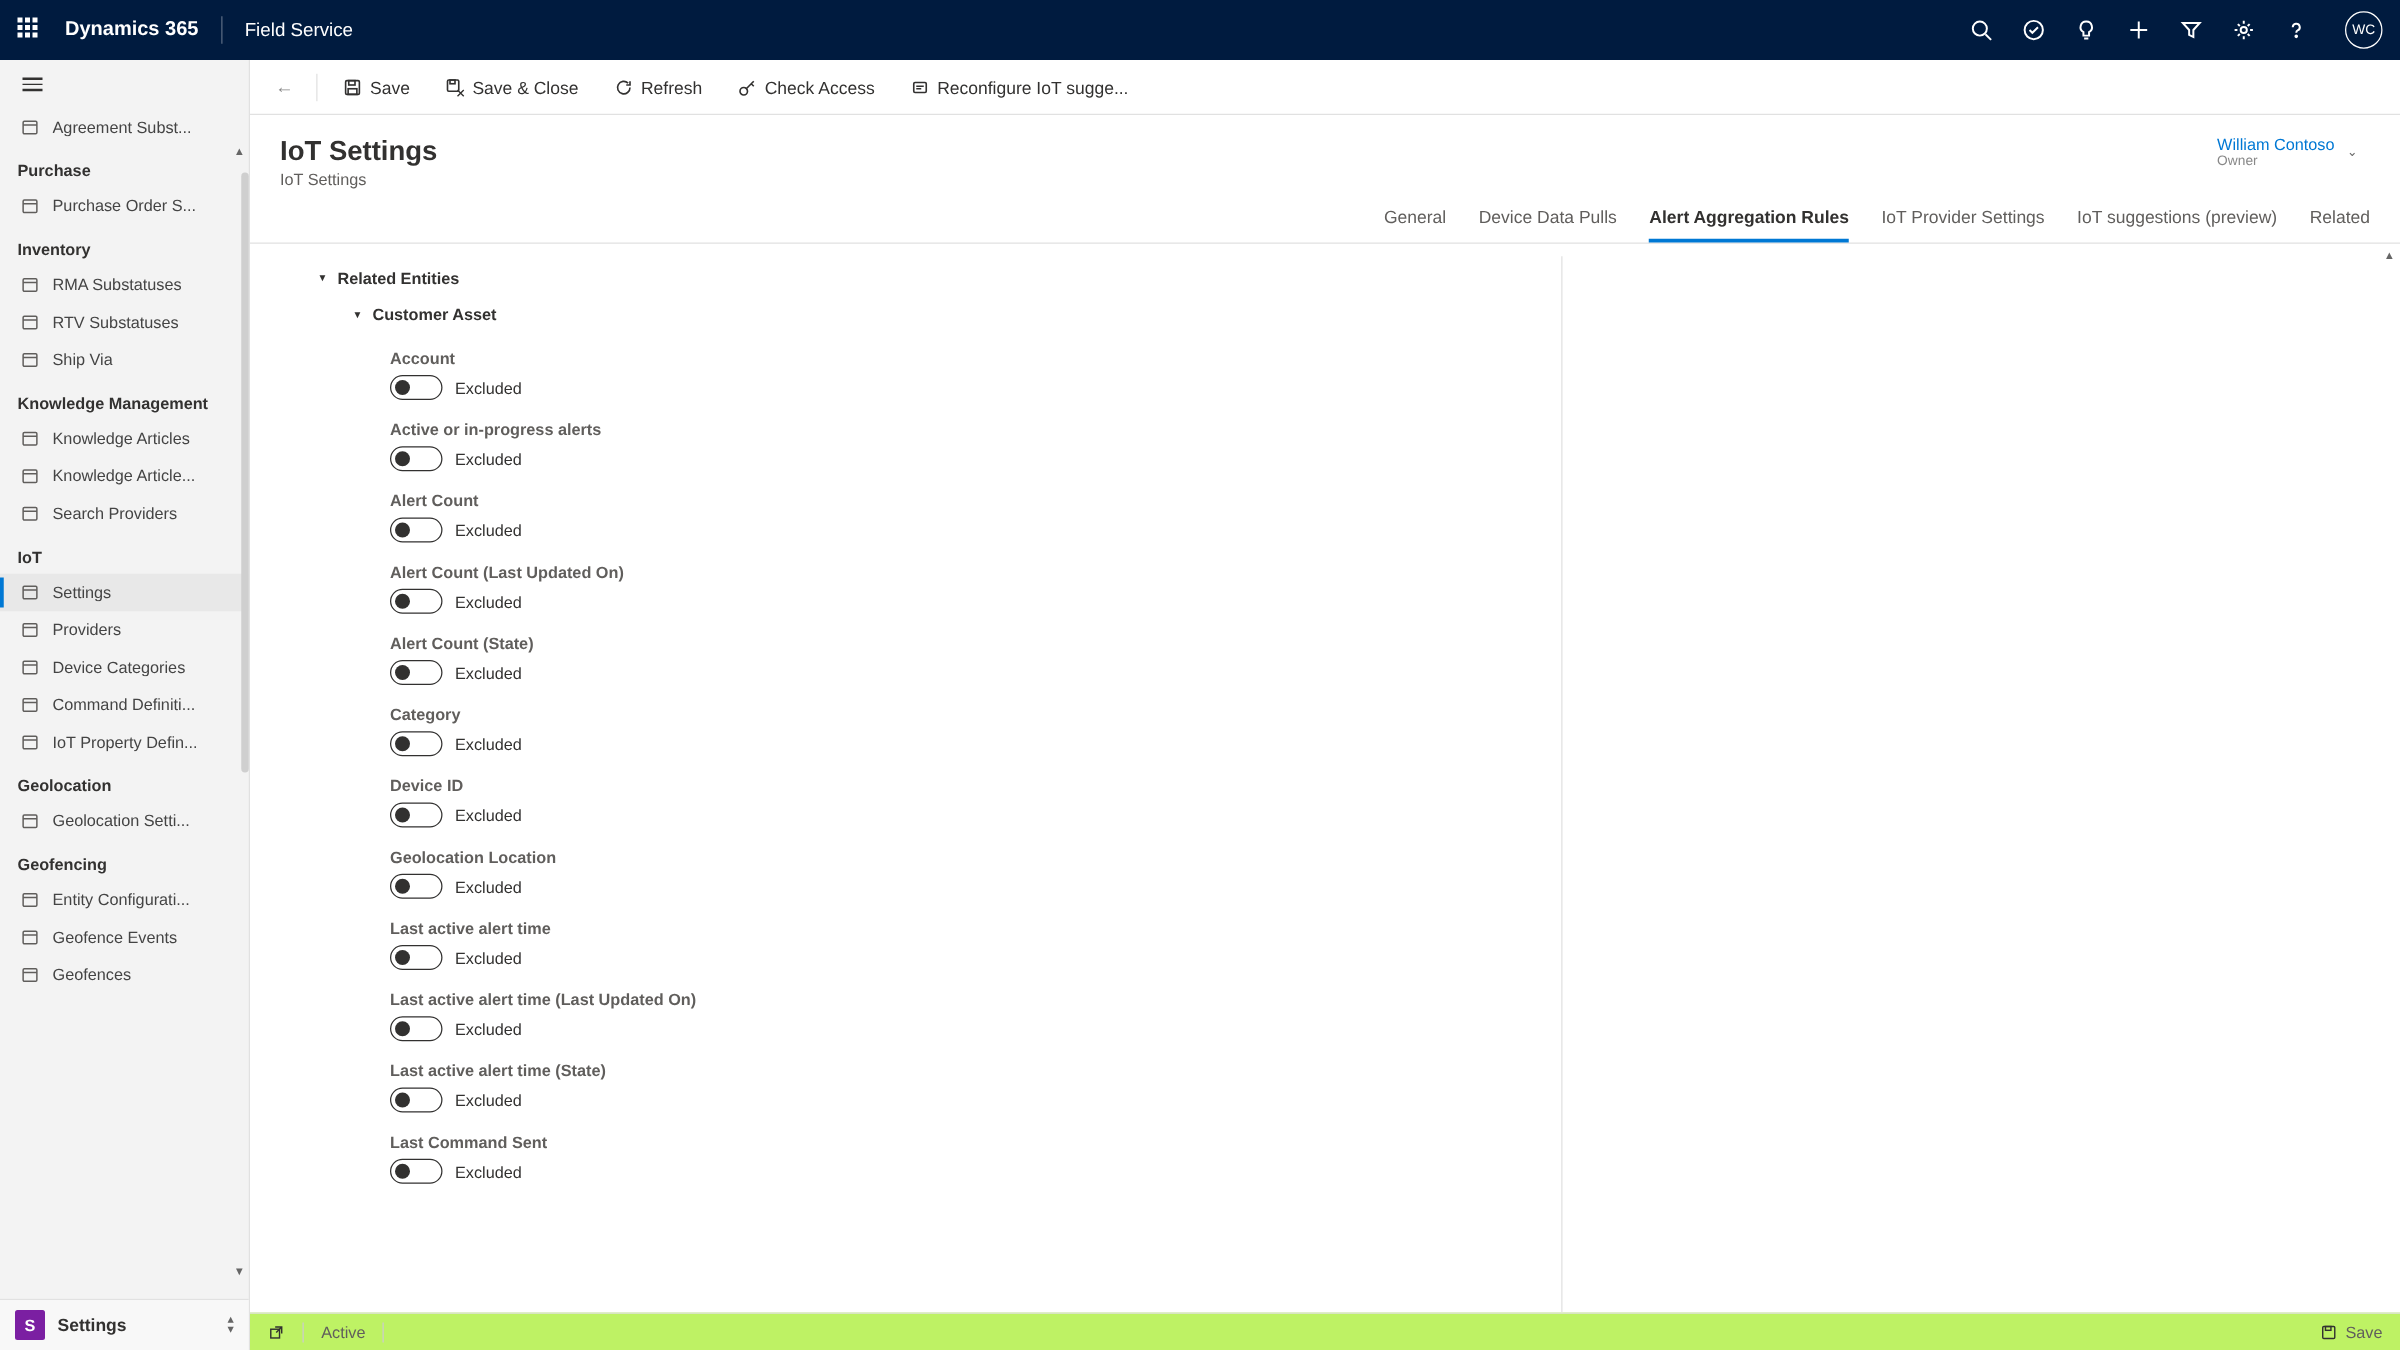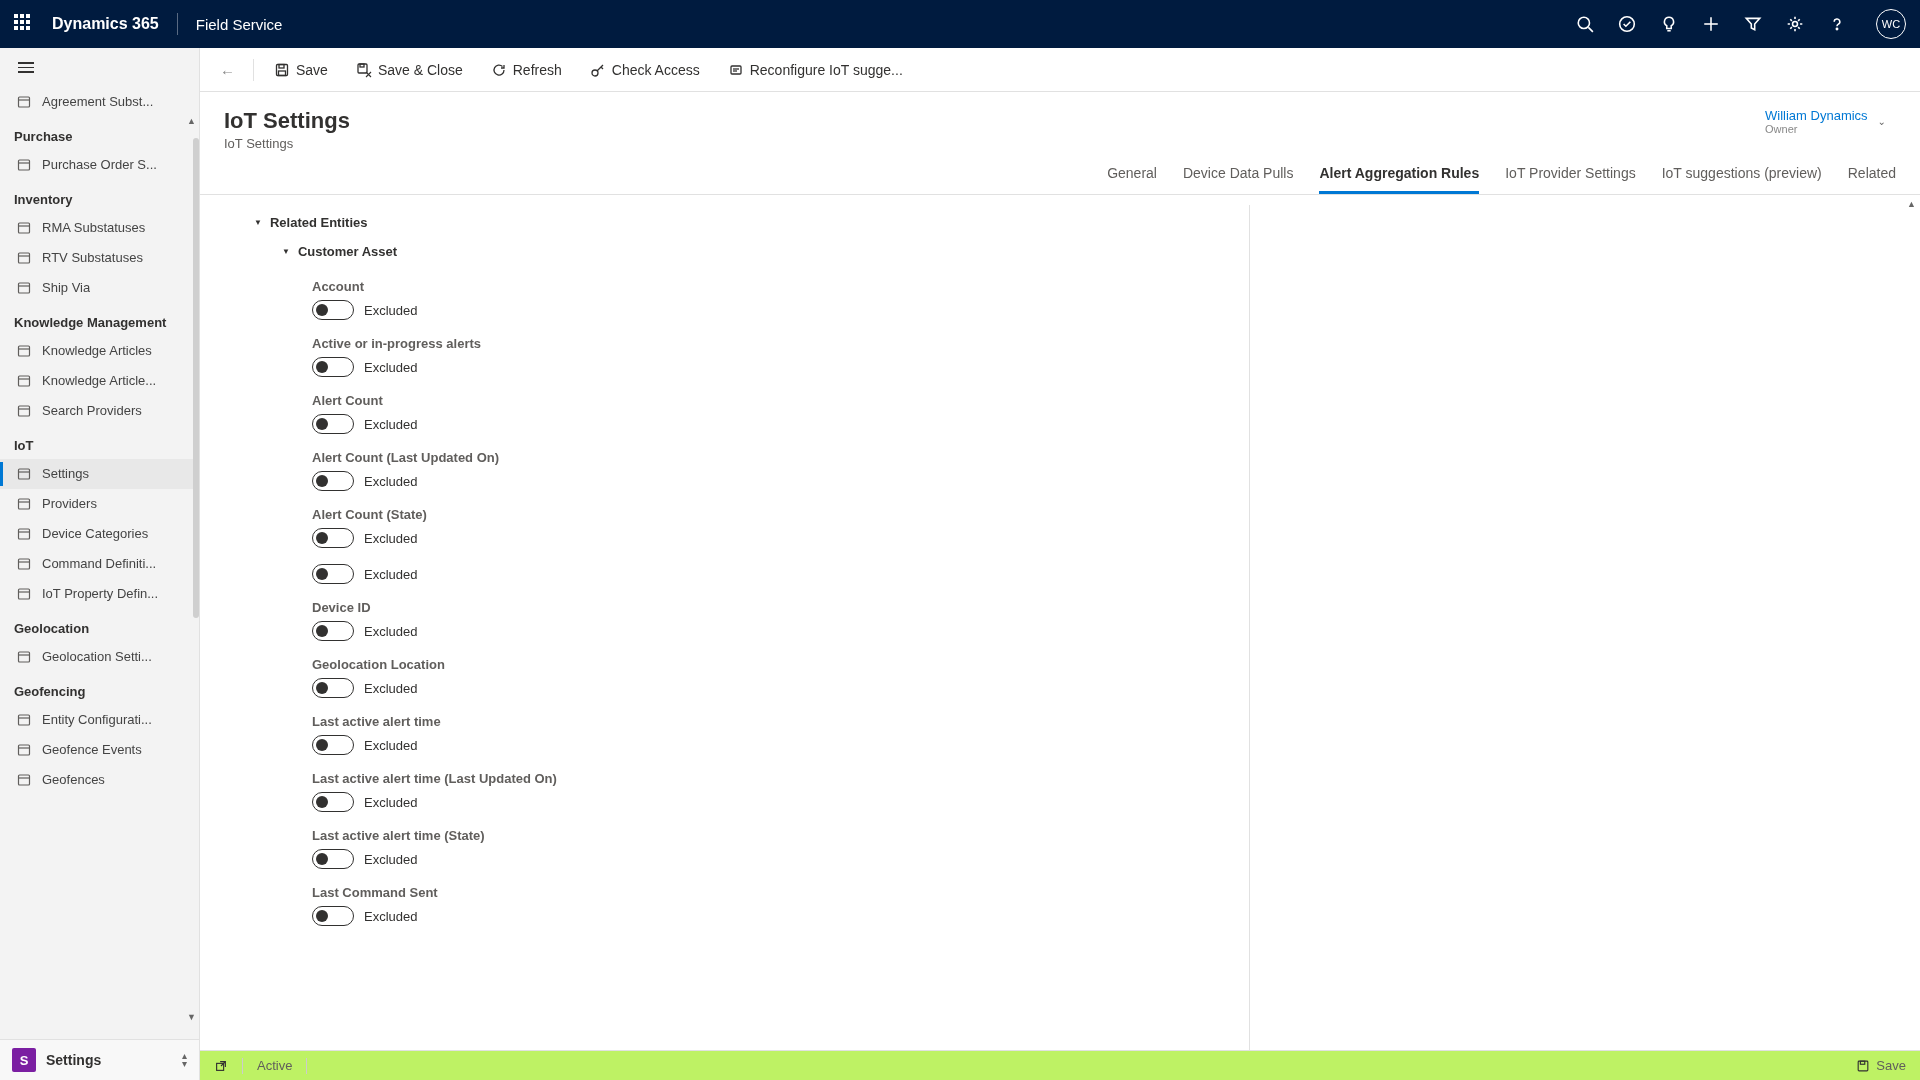--- a/index.html
+++ b/index.html
@@ -394,21 +394,21 @@
       </div>
     </div>
 
     <div class="page-header">
       <div>
         <div class="page-title">IoT Settings</div>
         <div class="page-sub">IoT Settings</div>
       </div>
       <div class="owner-block">
         <div>
-          <div class="owner-name">William Dynamics</div>
+          <div class="owner-name">William Contoso</div>
           <div class="owner-role">Owner</div>
         </div>
         <div class="owner-chev">⌄</div>
       </div>
     </div>
 
     <div class="tabs" id="tabs">
         <div class="tab">General</div>
         <div class="tab">Device Data Pulls</div>
         <div class="tab active">Alert Aggregation Rules</div>
@@ -468,20 +468,21 @@
             <div class="field">
               <div class="field-label">Alert Count (State)</div>
               <div class="toggle-row">
                 <div class="toggle">
                   <div class="toggle-knob"></div>
                 </div>
                 <span class="toggle-label">Excluded</span>
               </div>
             </div>
             <div class="field">
+              <div class="field-label">Category</div>
               <div class="toggle-row">
                 <div class="toggle">
                   <div class="toggle-knob"></div>
                 </div>
                 <span class="toggle-label">Excluded</span>
               </div>
             </div>
             <div class="field">
               <div class="field-label">Device ID</div>
               <div class="toggle-row">

